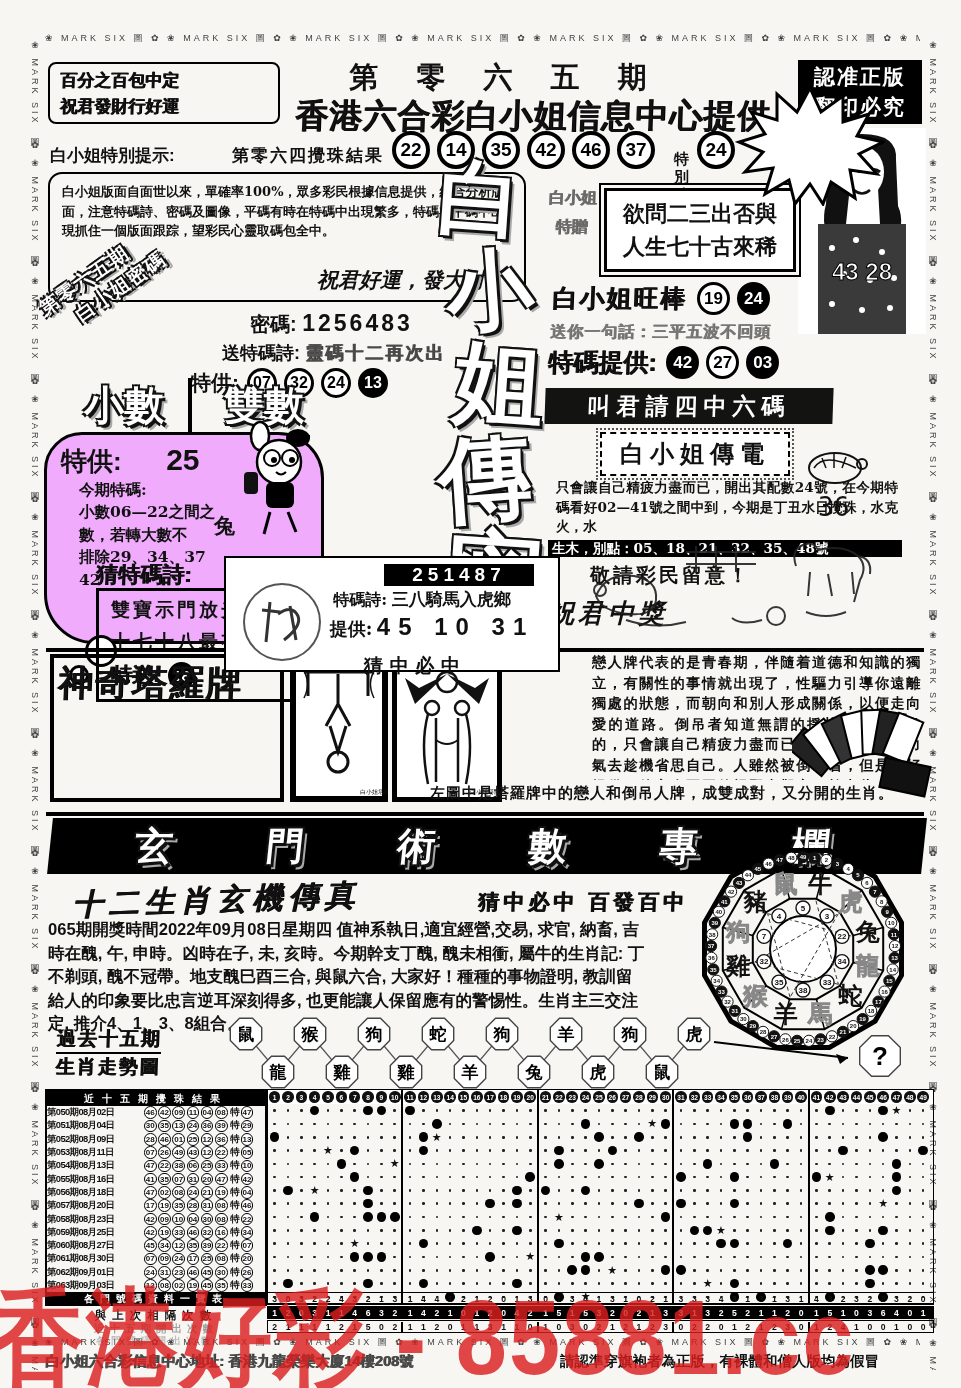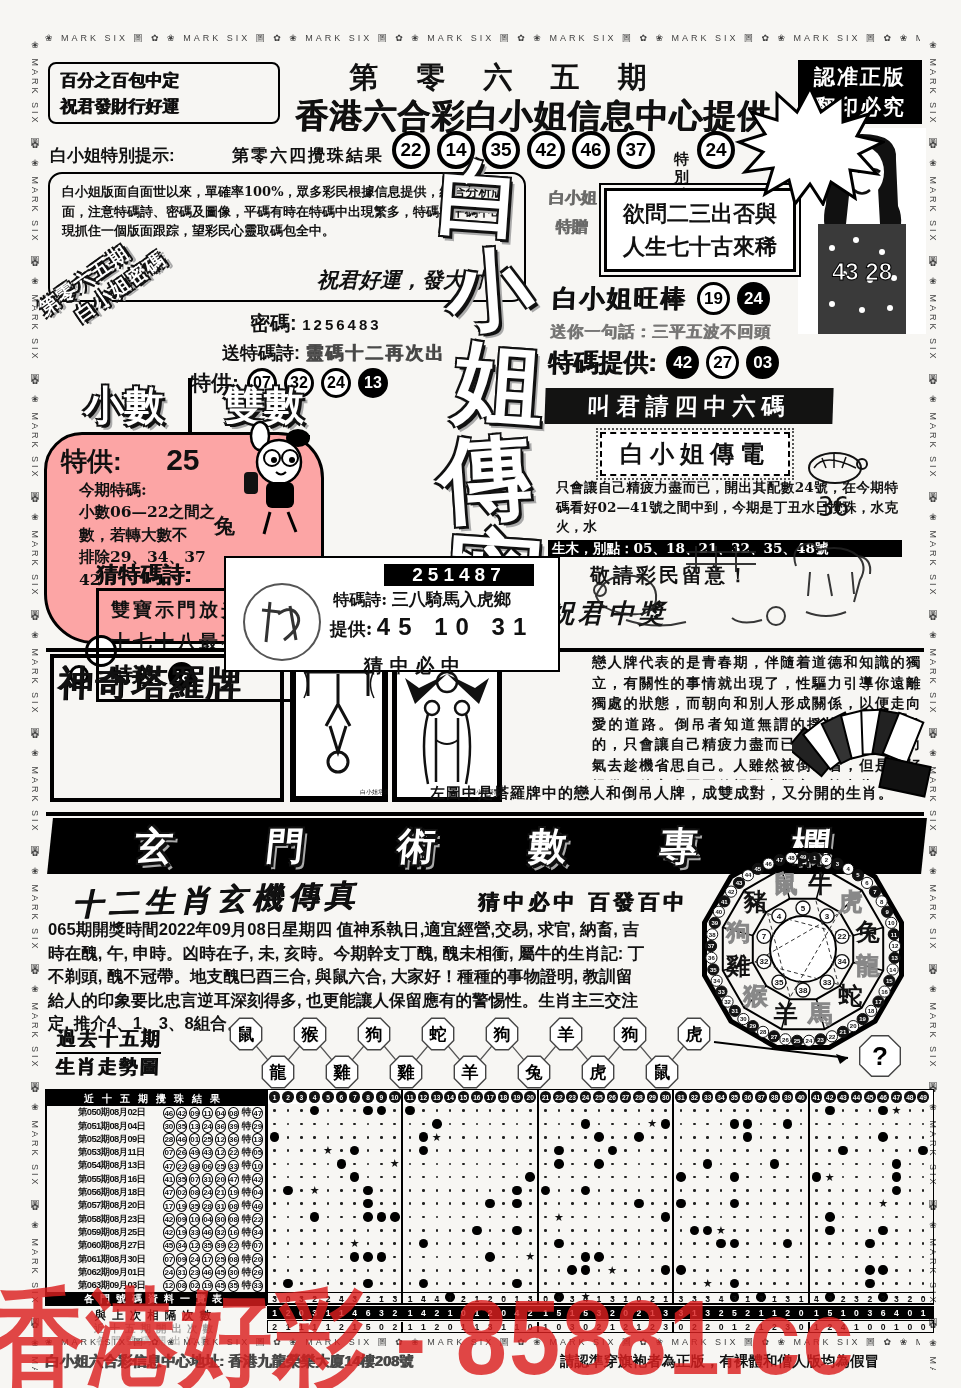--- a/index.html
+++ b/index.html
@@ -22,30 +22,30 @@
   .sz38 .circ{width:38px;height:38px;font-size:19px;border-width:4px;}
   .sz30 .circ{width:30px;height:30px;font-size:16px;}
   .sz32 .circ{width:33px;height:33px;font-size:17px;}
   .sz26 .circ{width:27px;height:27px;font-size:15px;}
 
   .boxline{border:2px solid #000;}
   .outchar{color:#fff;font-weight:900;font-family:"DejaVu Serif",serif;
      text-shadow:3px 3px 0 #111,-2px -2px 0 #111,2px -2px 0 #111,-2px 2px 0 #111,5px 5px 0 #aaa;}
 
   
-  .bubble{border:3px solid #000;border-radius:38px 46px 42px 50px;background:#fca5a5;}
+  .bubble{border:3px solid #000;border-radius:38px 46px 42px 50px;background:#f0abfc;}
   .bubble:after{content:"";position:absolute;left:38px;bottom:-26px;width:26px;height:26px;
      border:3px solid #000;border-radius:50%;background:#fff;}
   .bubble:before{content:"";position:absolute;left:22px;bottom:-44px;width:14px;height:14px;
      border:3px solid #000;border-radius:50%;background:#fff;}
 
   
   .h-head{background:#000;color:#fff;font-size:10px;font-weight:bold;letter-spacing:8px;
           display:flex;align-items:center;justify-content:center;height:15px;}
-  .h-row{display:flex;align-items:flex-end;height:13.3px;padding-left:31px;}
+  .h-row{display:flex;align-items:center;height:13.3px;}
   .h-period{width:97px;font-size:9.4px;font-weight:bold;letter-spacing:-.6px;white-space:nowrap;}
   .h-circ{width:12.6px;height:12.6px;border:1.3px solid #000;border-radius:50%;font-size:8px;
           font-weight:bold;display:flex;align-items:center;justify-content:center;
           margin-right:1.6px;box-sizing:border-box;background:#fff;}
   .h-te{font-size:9.5px;font-weight:bold;margin:0 1px;}
 
   
   .g-row{display:flex;height:13.3px;}
   .g-row.hd{height:14px;background:#fff;}
   .g-grp{display:flex;border-left:2px solid #000;}
@@ -130,21 +130,21 @@
   <text x="64" y="152" text-anchor="middle" font-size="24" font-weight="bold" fill="#fff" stroke="#000" stroke-width="1">43 28</text>
 </svg>
 
 <div class="abs boxline" style="left:48px;top:172px;width:478px;height:130px;border-radius:14px;padding:8px 12px;box-sizing:border-box;">
   <div class="b serif" style="font-size:13px;line-height:1.5;">白小姐版面自面世以來，單確率100%，眾多彩民根據信息提供，綜合分析版面，注意特碼詩、密碼及圖像，平碼有時在特碼中出現繁多，特碼在平碼中出現抓住一個版面跟踪，望彩民心靈取碼包全中。</div>
   <div class="b serif" style="position:absolute;right:18px;bottom:6px;font-size:21px;font-style:italic;">祝君好運，發大財！</div>
 </div>
 
 <div class="abs" style="left:250px;top:310px;font-size:20px;">
   <span class="b">密碼:</span>
-  <span class="b" style="font-size:15px;letter-spacing:3px;">1256483</span>
+  <span class="b" style="font-size:23px;letter-spacing:3px;">1256483</span>
 </div>
 <div class="abs" style="left:222px;top:341px;font-size:18px;">
   <span class="b">送特碼詩:</span>
   <span class="b dist" style="opacity:.75;letter-spacing:2px;">靈碼十二再次出</span>
 </div>
 <div class="abs" style="left:190px;top:368px;display:flex;align-items:center;gap:8px;">
   <span class="b" style="font-size:21px;">特供:</span>
   <span class="circ-row sz30">
       <span class="circ">07</span>
       <span class="circ">32</span>

